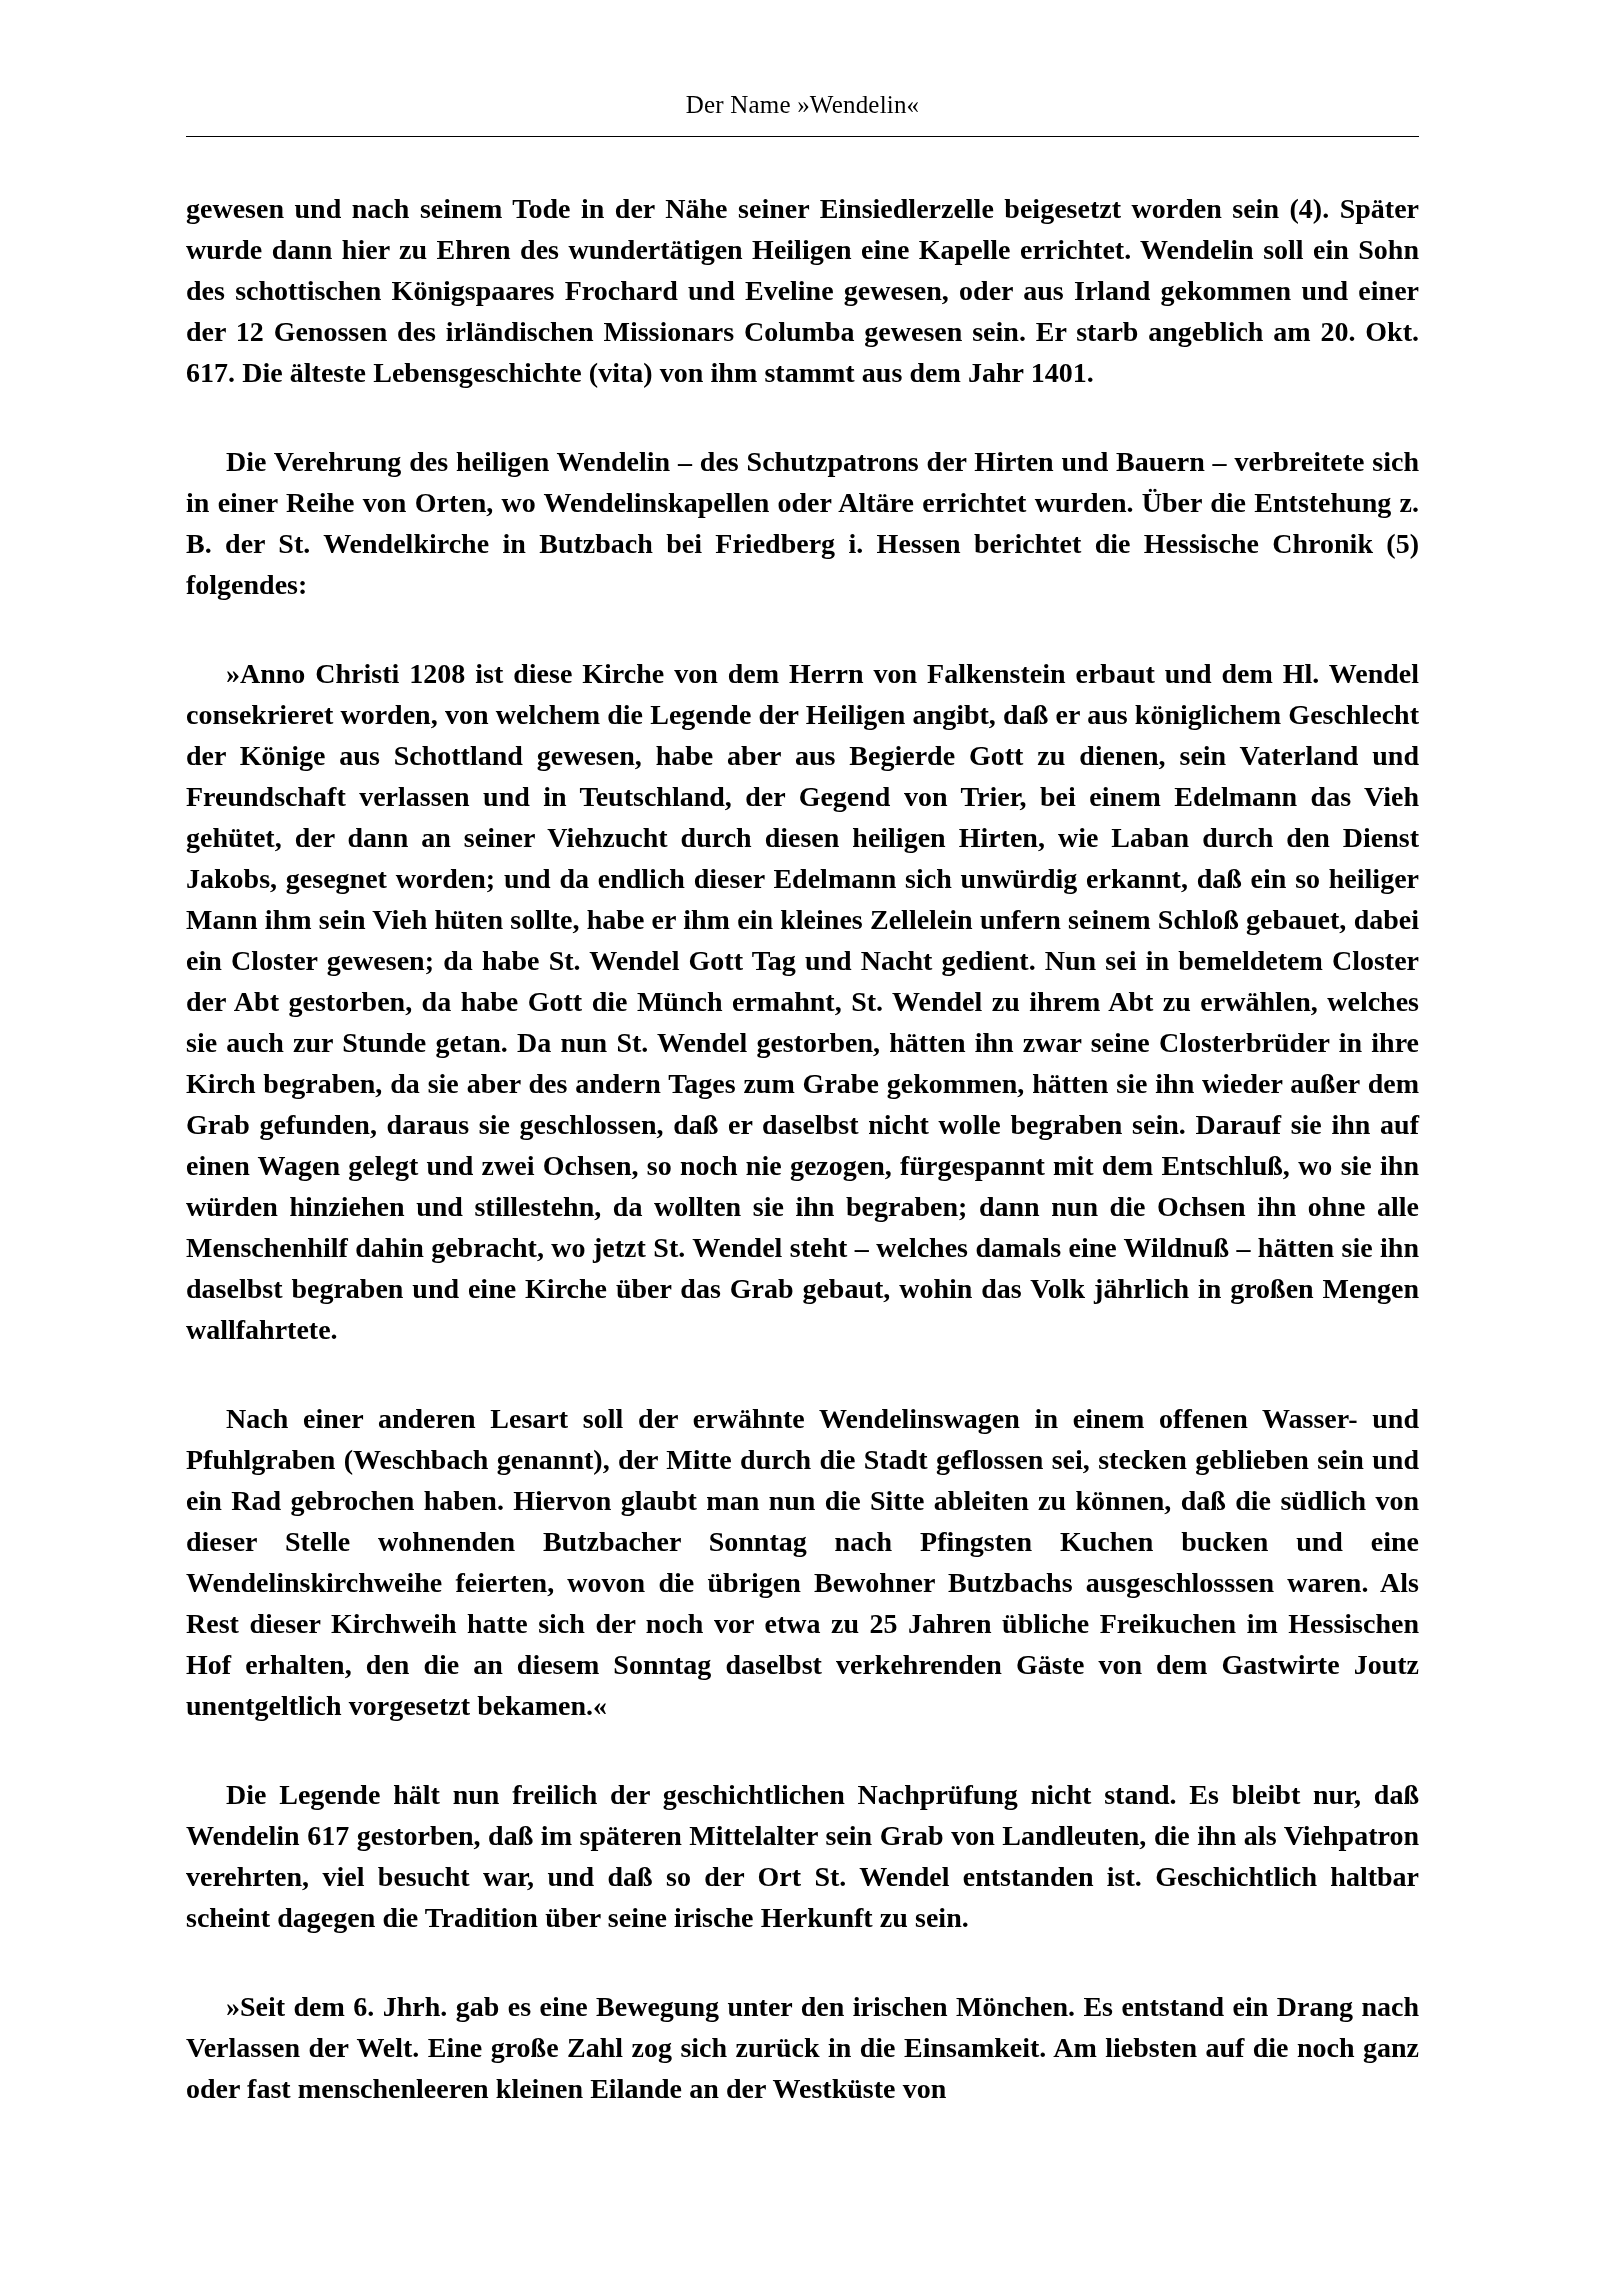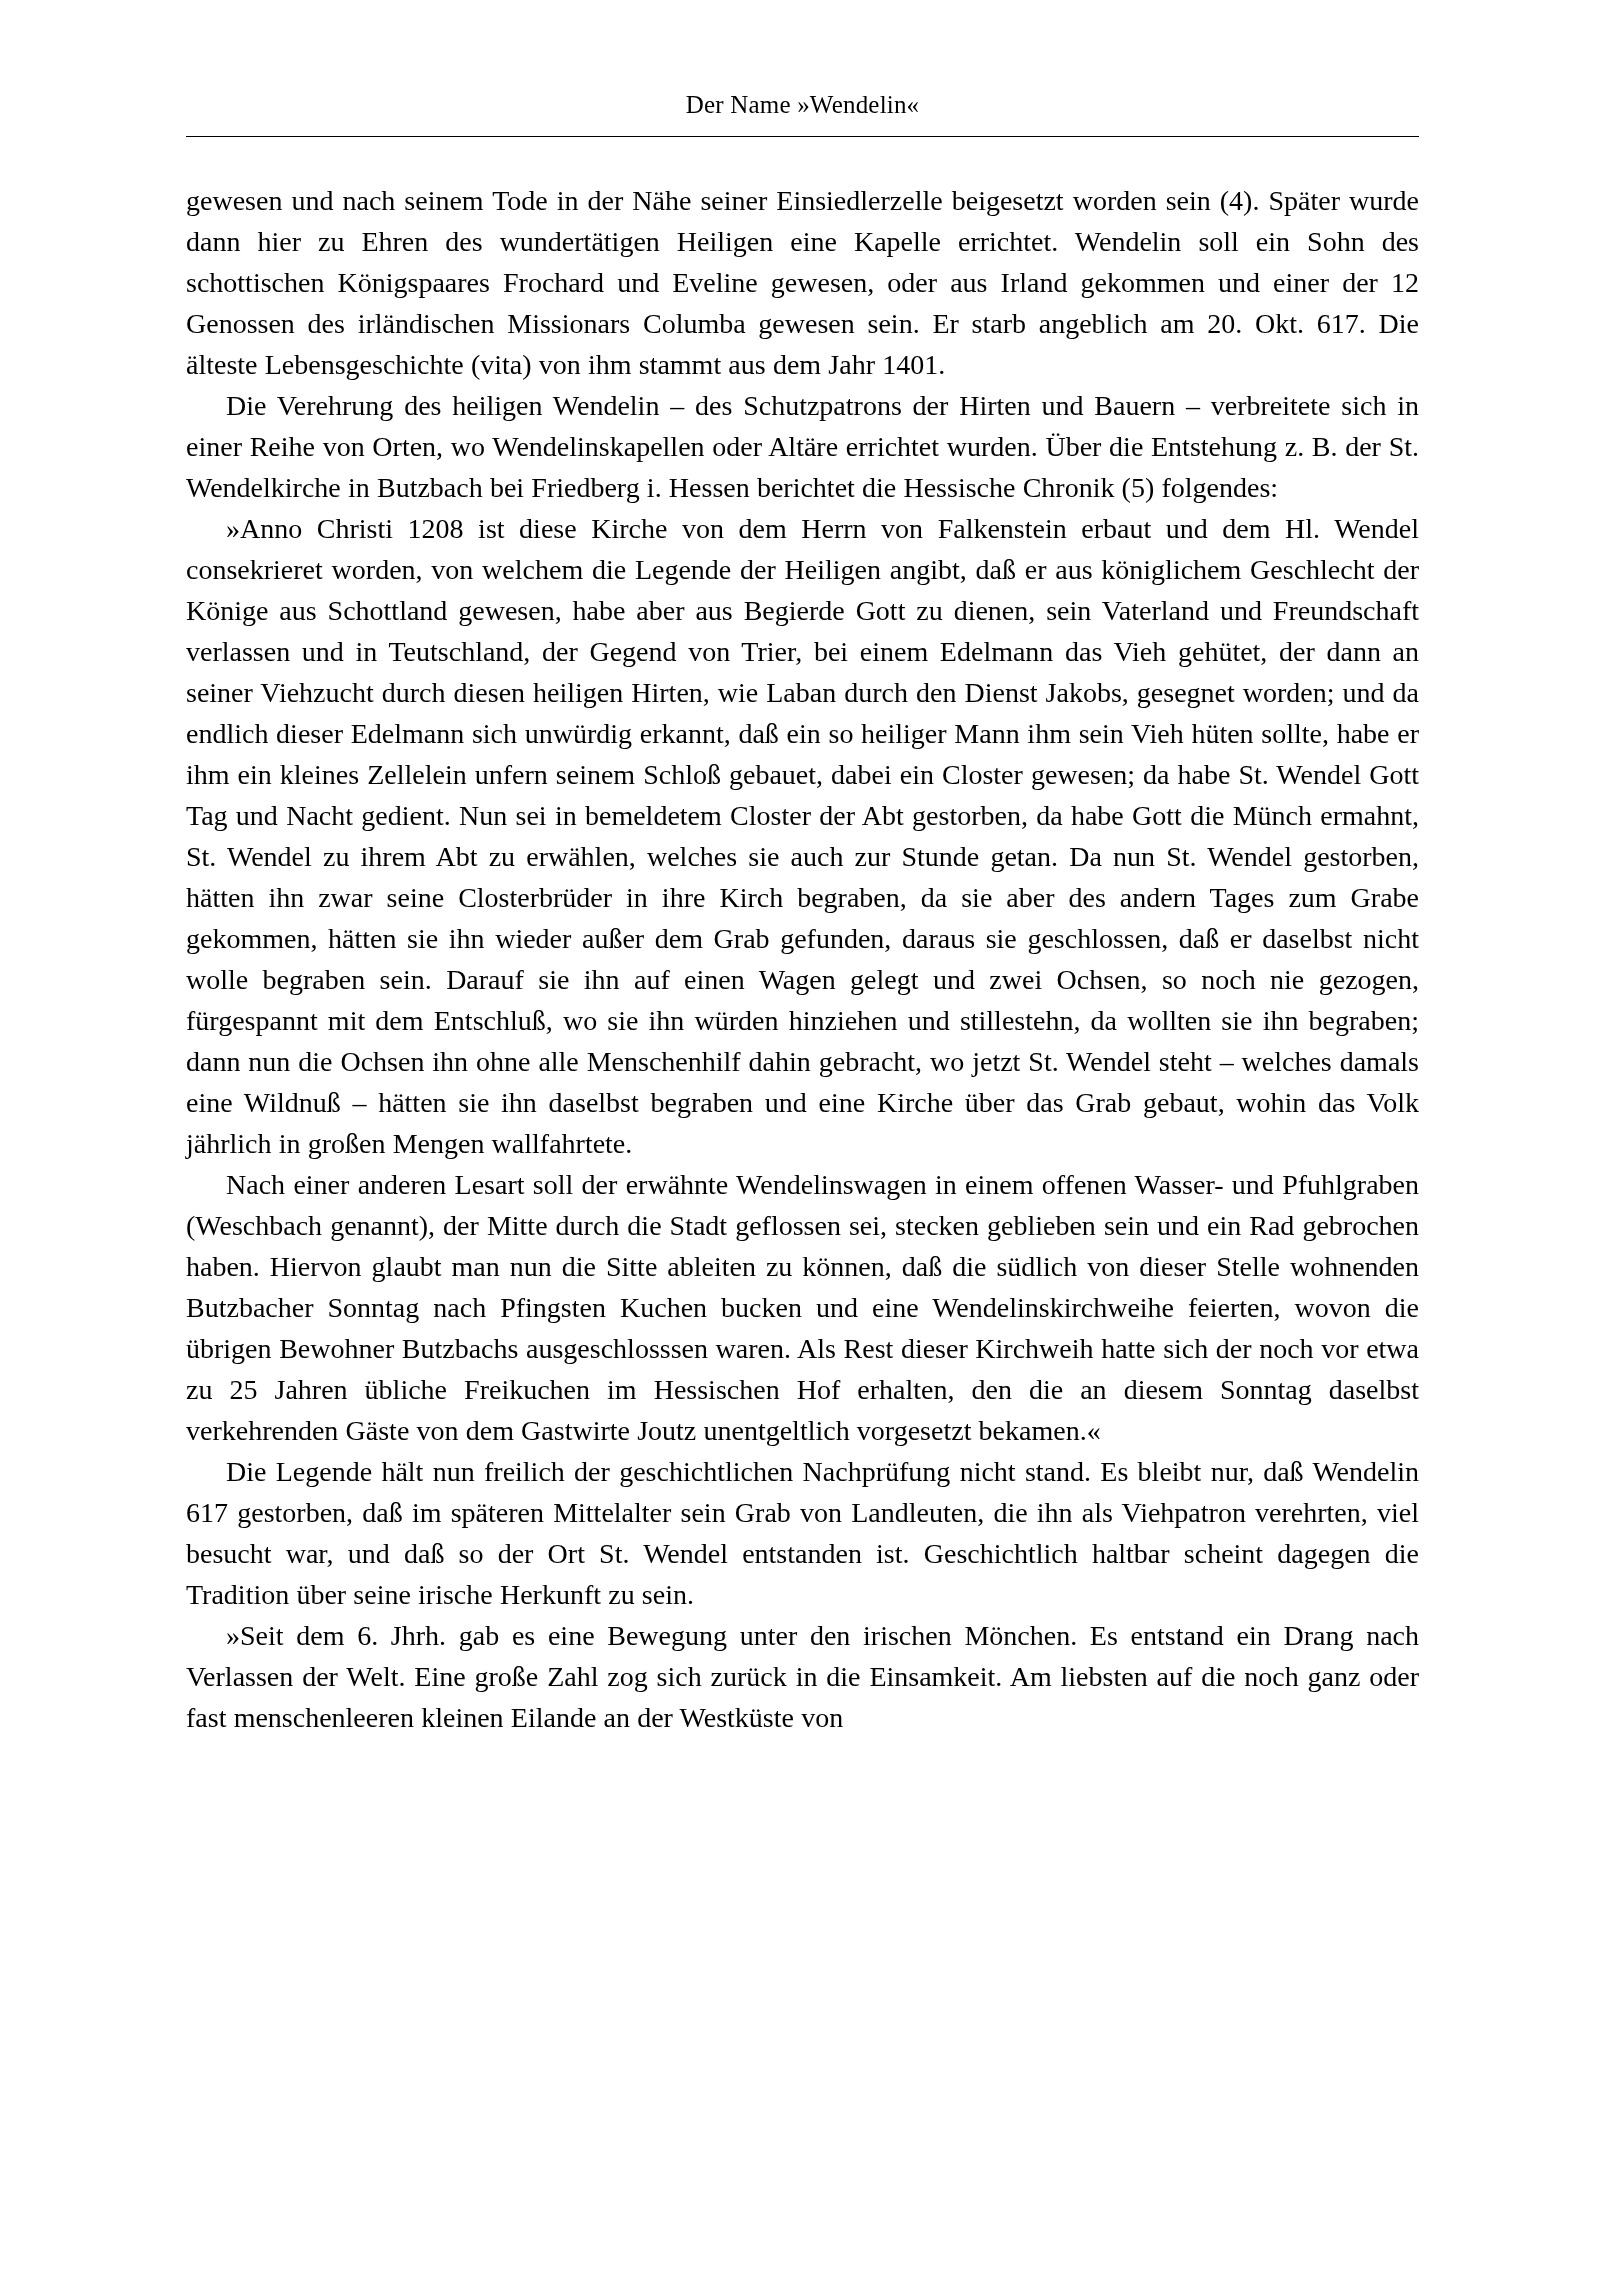--- a/index.html
+++ b/index.html
@@ -39,38 +39,40 @@
     top: 136px;
     left: 186px;
     width: 1233px;
     height: 0;
     border-top: 1.7px solid #000000;
   }
 
   
   .body-block {
     position: absolute;
-    top: 180px;
+    top: 188px;
     left: 186px;
     width: 1233px;
+    font-weight: bold;
   }
 
   .para {
     margin: 0;
     font-size: 28px;
     line-height: 41px;
     text-align: justify;
     text-justify: inter-word;
     hyphens: none;
     -webkit-hyphens: none;
     word-spacing: 0.2px;
   }
 
   .para.indent {
     text-indent: 40px;
+    margin-top: 48px;
   }
 
   
 
   
   .folio {
     position: absolute;
     top: 2133px;
     left: 186px;
     width: 1233px;

